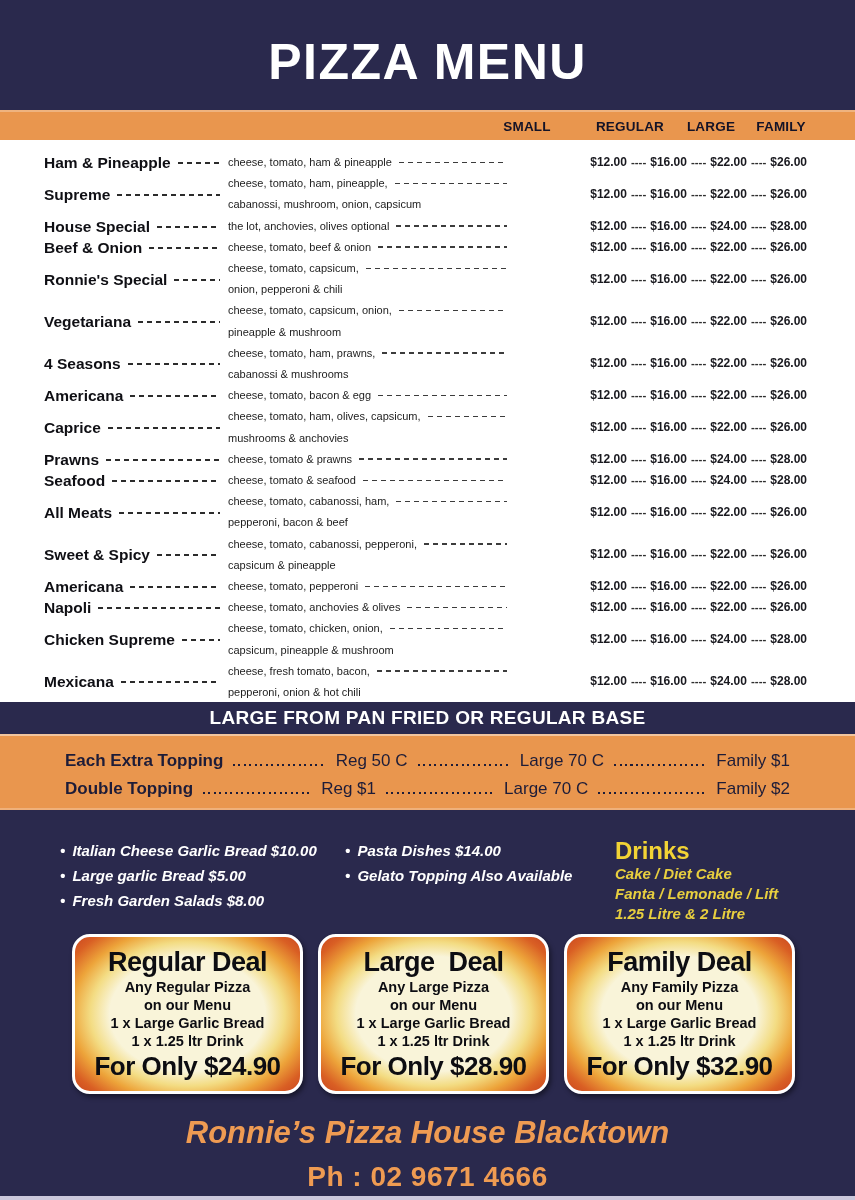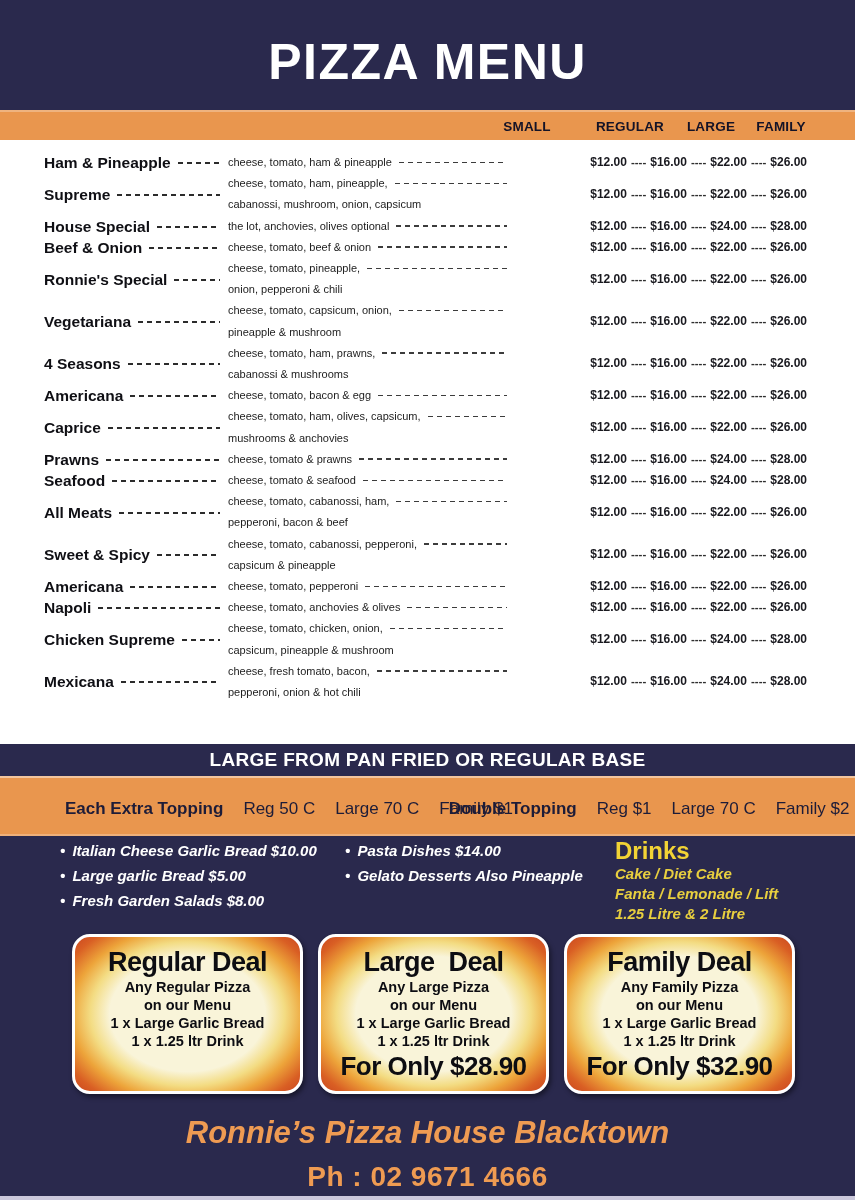--- a/index.html
+++ b/index.html
@@ -46,28 +46,28 @@
   .desc-line2:empty{display:none}
   .leader{flex:1;height:2px;margin:10px 8px 0 7px;background:repeating-linear-gradient(90deg,#2b2b2b 0 5px,transparent 5px 9px)}
   .leader.thin{height:1.5px;margin-top:9.5px;background:repeating-linear-gradient(90deg,#3c3c3c 0 5px,transparent 5px 9px)}
   .cell-prices{width:292px;flex:none;display:flex;justify-content:flex-end;white-space:nowrap;font-size:12px;font-weight:bold;color:#19191f}
   .psep::before{content:"----";margin:0 4px;color:#2e2e2e;font-weight:bold;font-size:11.5px}
 
   
   .base-banner{height:32px;flex:none;background:var(--navy);color:#fff;text-align:center;font-weight:bold;font-size:19px;line-height:32px;letter-spacing:.3px}
 
   
-  .toppings-band{height:60px;flex:none;background:var(--orange);border-top:2px solid rgba(255,255,255,.45);border-bottom:2px solid rgba(255,255,255,.25);padding:5px 65px 0;display:flex;justify-content:center;gap:2px}
+  .toppings-band{height:76px;flex:none;background:var(--orange);border-top:2px solid rgba(255,255,255,.45);border-bottom:2px solid rgba(255,255,255,.25);padding:5px 65px 0;display:flex;flex-direction:column;justify-content:center;gap:2px}
   .topping-row{display:flex;align-items:center;font-size:17px;color:#1d1c38;line-height:26px}
   .t-label{font-weight:bold;flex:none}
   .t-val{flex:none}
   .leader-dots{flex:1;height:2px;margin:8px 10px 0;background:repeating-linear-gradient(90deg,#1d1c38 0 2px,transparent 2px 5.5px)}
 
   
-  .extras{flex:none;display:flex;padding:2px 60px 0;color:#fff}
+  .extras{flex:none;display:flex;padding:28px 60px 0;color:#fff}
   .extras-col1{width:285px;flex:none}
   .extras-col2{width:270px;flex:none}
   .extras-drinks{flex:1}
   .side-list{list-style:none;font-style:italic;font-weight:bold;font-size:15px;line-height:25px}
   .side-item::before{content:"• "}
   .drinks-title{color:var(--yellow);font-weight:bold;font-size:24px;line-height:26px}
   .drinks-line{color:var(--yellow-dim);font-style:italic;font-weight:bold;font-size:15px;line-height:20px}
 
   
   .deals{flex:none;display:flex;gap:15px;padding:10px 60px 0 72px}
@@ -188,21 +188,21 @@
           <span class="price">$26.00</span>
         </div>
   </div>
       <div class="menu-row">
     <div class="cell-name">
       <span class="item-name">Ronnie's Special</span>
       <span class="leader"></span>
     </div>
     <div class="cell-desc">
       <div class="desc-line1">
-        <span class="desc-text">cheese, tomato, pineapple,</span>
+        <span class="desc-text">cheese, tomato, capsicum,</span>
         <span class="leader thin"></span>
       </div>
       <div class="desc-line2 desc-text">onion, pepperoni &amp; chili</div>
     </div>
     <div class="cell-prices">
           <span class="price">$12.00</span>
           <span class="psep"></span>
           <span class="price">$16.00</span>
           <span class="psep"></span>
           <span class="price">$22.00</span>
@@ -503,21 +503,21 @@
     <div class="extras-col1">
       <ul class="side-list">
           <li class="side-item"> Italian Cheese Garlic Bread $10.00</li>
           <li class="side-item"> Large garlic Bread $5.00</li>
           <li class="side-item"> Fresh Garden Salads $8.00</li>
         </ul>
     </div>
     <div class="extras-col2">
       <ul class="side-list">
           <li class="side-item"> Pasta Dishes $14.00</li>
-          <li class="side-item"> Gelato Desserts Also Pineapple</li>
+          <li class="side-item"> Gelato Topping Also Available</li>
         </ul>
     </div>
     <div class="extras-drinks">
       <div class="drinks-title">Drinks</div>
       <div>
           <div class="drinks-line">Cake / Diet Cake</div>
           <div class="drinks-line">Fanta / Lemonade / Lift</div>
           <div class="drinks-line">1.25 Litre &amp; 2 Litre</div>
         </div>
     </div>
@@ -525,20 +525,21 @@
 
   <section class="deals">
       <div class="deal-card">
     <div class="deal-title">Regular Deal</div>
     <div class="deal-lines">
           <div class="deal-line">Any Regular Pizza</div>
           <div class="deal-line">on our Menu</div>
           <div class="deal-line">1 x Large Garlic Bread</div>
           <div class="deal-line">1 x 1.25 ltr Drink</div>
         </div>
+    <div class="deal-price">For Only $24.90</div>
   </div>
       <div class="deal-card">
     <div class="deal-title">Large  Deal</div>
     <div class="deal-lines">
           <div class="deal-line">Any Large Pizza</div>
           <div class="deal-line">on our Menu</div>
           <div class="deal-line">1 x Large Garlic Bread</div>
           <div class="deal-line">1 x 1.25 ltr Drink</div>
         </div>
     <div class="deal-price">For Only $28.90</div>

